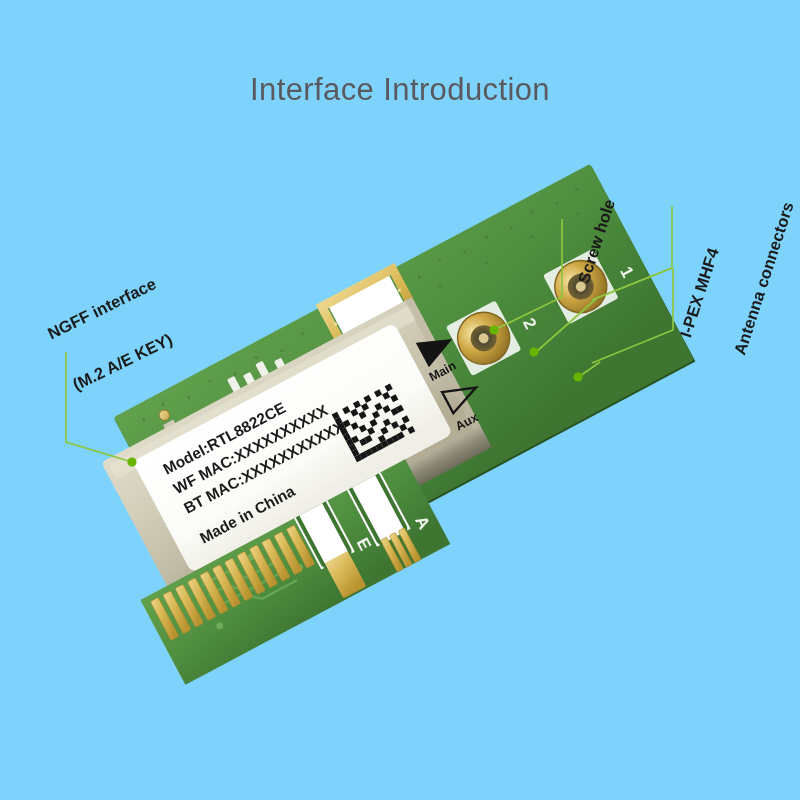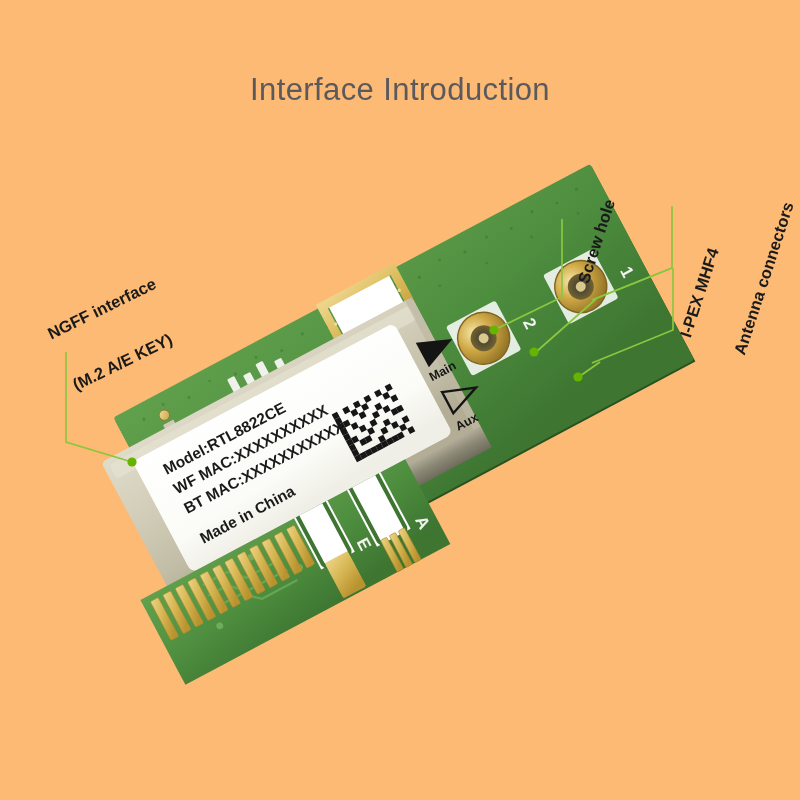--- a/index.html
+++ b/index.html
@@ -13,21 +13,21 @@
     position: relative;
     overflow: hidden;
     font-family: "Liberation Sans", sans-serif;
   }
 
   #stage {
     position: absolute;
     inset: 0;
     width: 800px;
     height: 800px;
-    background: #fdba74;
+    background: #7dd3fc;
   }
 
   
   #page-title {
     position: absolute;
     left: 0;
     top: 72px;
     width: 800px;
     text-align: center;
     font-size: 31px;

